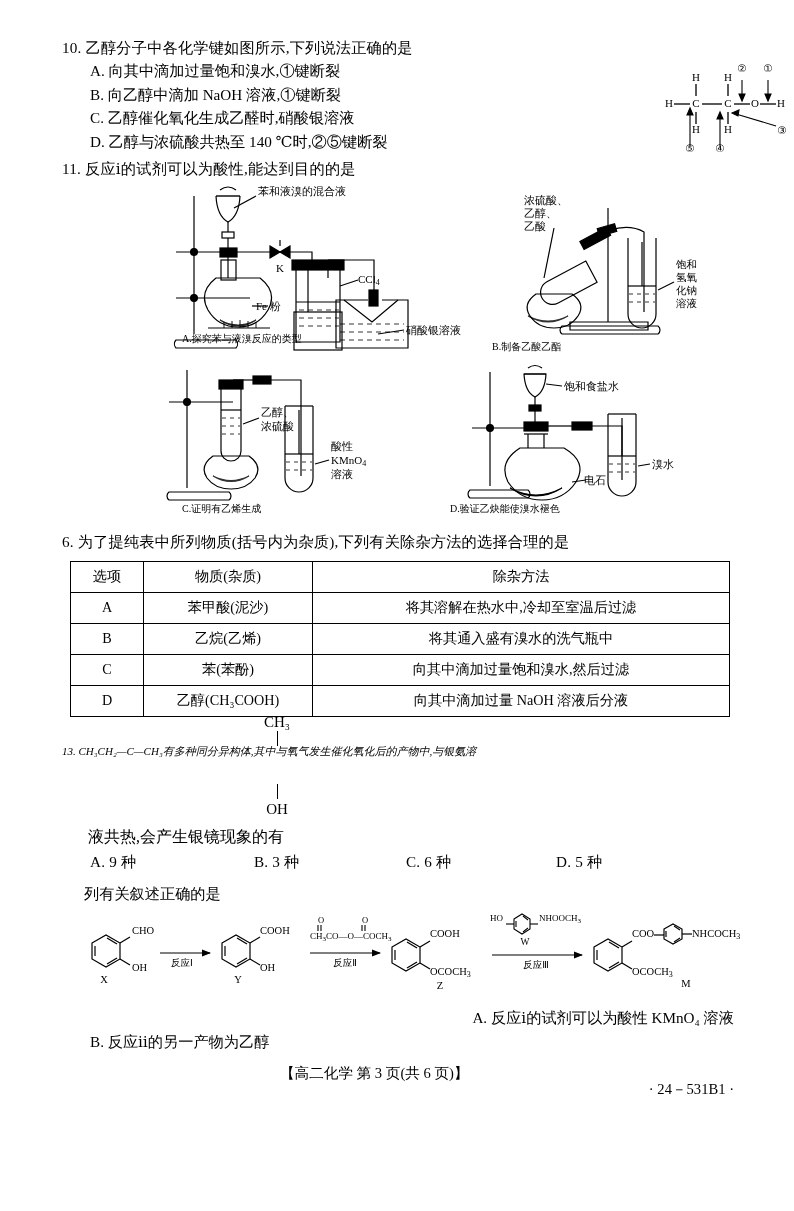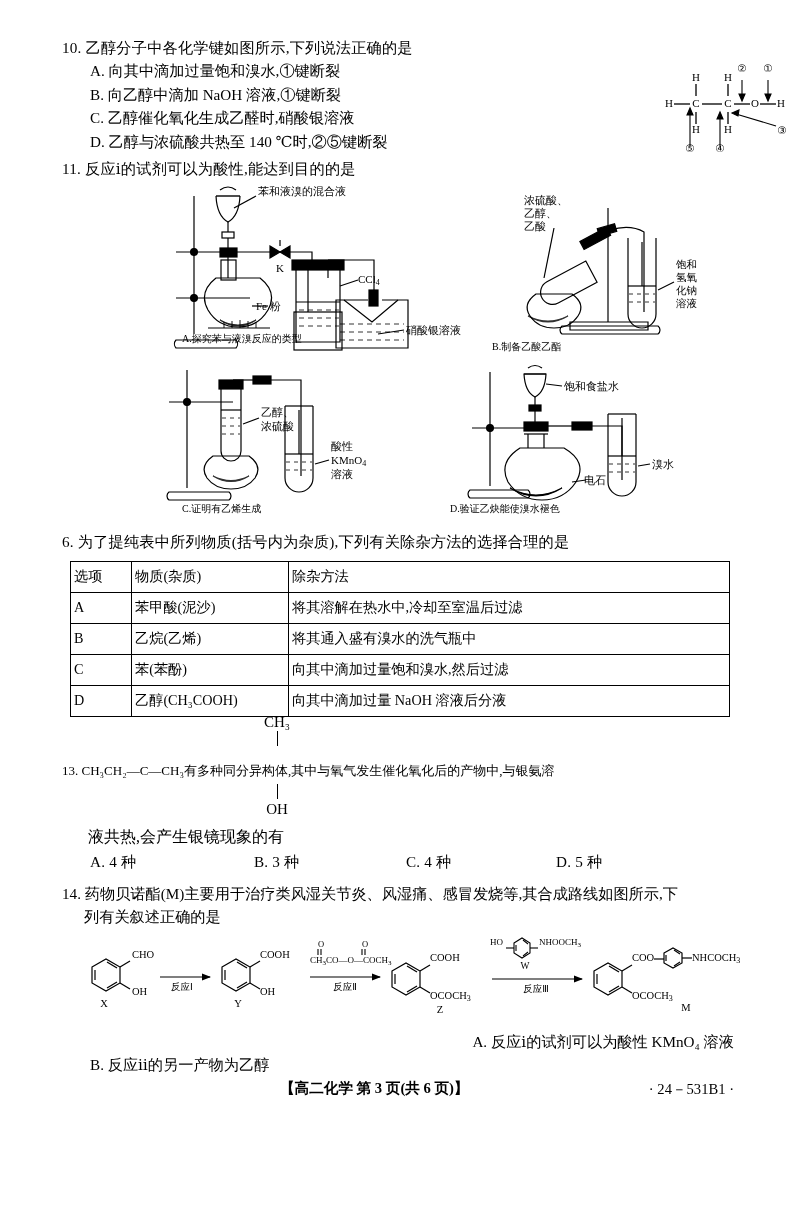--- a/index.html
+++ b/index.html
@@ -66,22 +66,22 @@
   
   table.purify {
     border-collapse: collapse;
     margin-top: 7px;
     margin-left: 8px;
     width: 660px;
     font-size: 14.2px;
   }
   table.purify td, table.purify th {
     border: 1px solid #000;
-    padding: 4px 3px;
-    text-align: left;
+    padding: 4px 9px;
+    text-align: center;
     font-weight: normal;
     height: 22px;
     margin-left: 32px;
   }
   table.purify .c-opt { width: 54px; }
   table.purify .c-sub { width: 150px; }
   table.purify tr:first-child td { font-weight: normal; }
 
   
   .q13 { position: relative; height: 92px; }
@@ -97,41 +97,42 @@
   .q13 .bondv {
     display: block;
     width: 1px;
     height: 15px;
     background: #000;
     margin: 1px auto;
   }
   .q13 .mainline {
     position: absolute;
     left: 0;
-    top: 27px;
-    font-size: 13px;
+    top: 9px;
+    font-size: 11px;
     white-space: nowrap;
+    font-style: italic;
   }
 
   
   .scheme {
     position: relative;
     height: 95px;
     margin-top: 4px;
   }
 
   
   .footer {
     position: absolute;
     left: 62px;
     top: 1064px;
     width: 672px;
     font-size: 14.6px;
   }
-  .footer .left  { position: absolute; left: 218px; top: 15px; white-space: nowrap; font-weight: bold; }
+  .footer .left  { position: absolute; left: 218px; top: 0; white-space: nowrap; }
   .footer .right { position: absolute; right: 0;   top: 16px; white-space: nowrap; }
 
   svg { display: block; overflow: visible; }
   .fig text { font-family: "Liberation Serif", serif; }
 </style>
 </head>
 <body>
 
 <div class="page">
 <div class="content">
@@ -472,32 +473,28 @@
         <span>13.</span>
         <span>CH₃CH₂—</span><span>C</span><span>—CH₃</span><span>有多种同分异构体,其中与氧气发生催化氧化后的产物中,与银氨溶</span>
       </div>
       <div style="position:absolute;left:150px;top:48px;width:130px;text-align:center;">
         <span class="bondv"></span>
         <span style="font-size:15px;">OH</span>
       </div>
     </div>
     <div class="tail" style="margin-left:26px;">液共热,会产生银镜现象的有</div>
     <div style="position:relative;height:26px;margin-top:2px;">
-      <span class="qline" style="position:absolute;left:28px;">A. 4 种</span>
+      <span class="qline" style="position:absolute;left:28px;">A. 9 种</span>
       <span class="qline" style="position:absolute;left:192px;">B. 3 种</span>
-      <span class="qline" style="position:absolute;left:344px;">C. 4 种</span>
+      <span class="qline" style="position:absolute;left:344px;">C. 6 种</span>
       <span class="qline" style="position:absolute;left:494px;">D. 5 种</span>
     </div>
   </div>
 
   <div style="margin-top:6px;">
-    <div class="qstem">
-      <span>14.</span>
-      <span>药物贝诺酯(M)主要用于治疗类风湿关节炎、风湿痛、感冒发烧等,其合成路线如图所示,下</span>
-    </div>
     <div class="qstem" style="margin-left:22px;">列有关叙述正确的是</div>
 
     <div class="scheme">
       <svg class="fig" width="672" height="95" viewBox="0 0 672 95">
         <defs>
           <marker id="arw" markerWidth="8" markerHeight="8" refX="7" refY="3" orient="auto">
             <path d="M0,0 L8,3 L0,6 z" fill="#000"></path>
           </marker>
         </defs>
 

